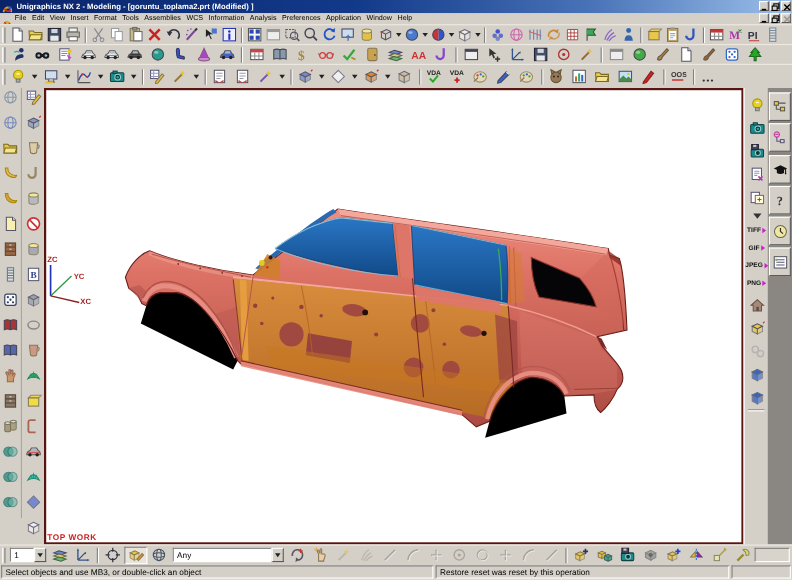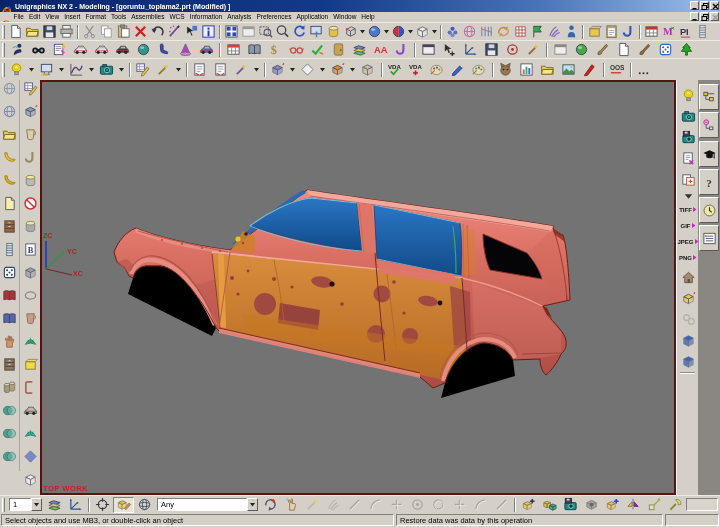--- a/index.html
+++ b/index.html
@@ -52,21 +52,21 @@
   .pressed { border:1px solid; border-color:#808080 #fff #fff #808080; background:#e8e4dc; }
 
   
   #leftdock { position:absolute; left:0; top:80px; width:40px; height:415px; background:#d4d0c8; }
   .vcol { position:absolute; top:0; width:20px; display:flex; flex-direction:column; align-items:center; }
   .vcol .tbi { width:18px; height:16px; margin-bottom:7px; }
   #ldockA { left:0px; border-right:1px solid #aaa69e; }
   #ldockB { left:20px; }
 
   #canvasframe { position:absolute; left:40px; top:80px; width:636px; height:415px;
-    border:2px solid #5a1410; background:#737373; }
+    border:2px solid #5a1410; background:#ffffff; }
   #canvasframe svg { display:block; }
 
   #rightdock { position:absolute; left:676px; top:80px; width:22px; height:415px; background:#d4d0c8;
     border-left:1px solid #fff; }
   #rightdock .vcol { left:1px; width:20px; }
   #rightdock .tbi { width:18px; height:15px; margin-bottom:6px; }
   #rightdock .tblabel { margin-bottom:9px; }
   #rdockcol > :first-child { margin-top:8px; }
   #rightdock [data-name="expand-more-icon"] { height:7px; margin-bottom:6px; }
   #rdockhr { position:absolute; left:3px; top:292px; width:15px; border-top:1px solid #908c84; border-bottom:1px solid #fff; }
@@ -1599,17 +1599,17 @@
           <path d="M2.5 13.5 L8.5 7.5" stroke="#998a30" stroke-width="2.2"></path>
           <path d="M8 3 a4 4 0 0 1 5.5 5 L11 8.5 L10.5 5.5 Z" fill="#e8dc60" stroke="#886"></path>
         </svg>
       </span>
       <div class="spacer" data-name="toolbar-spacer"></div>
       <div class="sunkbox" data-name="status-mini-panel" style="width: 32px; margin-right: 2px;"></div>
     </div>
 
   <div id="statusbar" data-name="status-bar">
     <div class="scell" style="left:1px; width:393px;" data-name="status-prompt">Select objects and use MB3, or double-click an object</div>
-    <div class="scell" style="left:396px; width:267px;" data-name="status-message">Restore data was data by this operation</div>
+    <div class="scell" style="left:396px; width:267px;" data-name="status-message">Restore reset was reset by this operation</div>
     <div class="scell" style="left:665px; width:54px;" data-name="status-extra"></div>
   </div>
 
 </div>
 
 </body></html>

